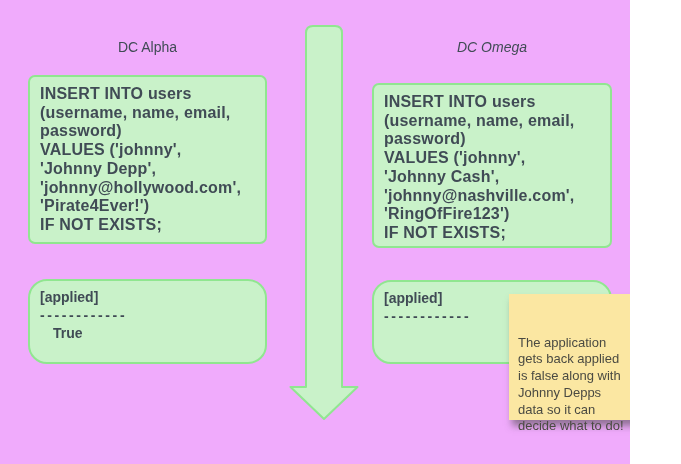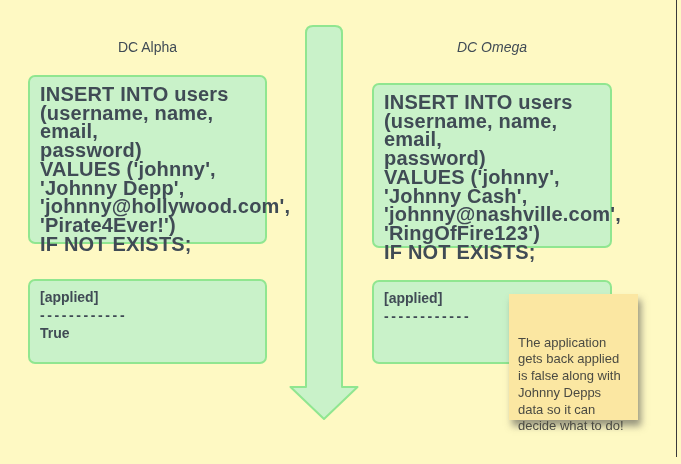--- a/index.html
+++ b/index.html
@@ -8,23 +8,23 @@
     --text: #404b55;
     --note-fill: #fbe7a2;
     --note-text: #4a4a42;
     --edge-line: #3a3a3a;
   }
   * { margin: 0; padding: 0; box-sizing: border-box; }
   html, body { background: #ffffff; }
   body { font-family: "Liberation Sans", sans-serif; }
   .canvas {
     position: relative;
-    width: 681px;
+    width: 630px;
     height: 464px;
-    background: #fef9c3;
+    background: #f0abfc;
     overflow: hidden;
   }
   .col-title {
     position: absolute;
     text-align: center;
     font-size: 14px;
     line-height: 16px;
     color: var(--text);
   }
   .col-title.alpha { left: 28px; top: 39px; width: 239px; }
@@ -34,37 +34,37 @@
     background: var(--box-fill);
     border: 2px solid var(--box-border);
     border-radius: 7px;
     color: var(--text);
   }
   .sql-box { padding: 8px 10px; }
   .sql-box.alpha { left: 28px; top: 75px; width: 239px; height: 169px; }
   .sql-box.omega { left: 372px; top: 83px; width: 240px; height: 165px; }
   .sql-text {
     font-weight: bold;
-    font-size: 20px;
+    font-size: 16px;
     line-height: 18.7px;
     letter-spacing: 0.2px;
     white-space: pre-line;
   }
-  .result-box { padding: 7px 10px; }
+  .result-box { padding: 7px 10px; border-radius: 19px; }
   .result-box.alpha { left: 28px; top: 279px; width: 239px; height: 85px; }
   .result-box.omega { left: 372px; top: 280px; width: 240px; height: 84px; }
   .res-line {
     display: block;
     font-weight: bold;
     font-size: 14px;
     line-height: 18px;
     white-space: pre;
   }
   .res-sep { letter-spacing: 2.6px; }
-  .res-value { }
+  .res-value { margin-left: 13px; }
   .arrow-svg {
     position: absolute;
     left: 0; top: 0;
     width: 681px; height: 464px;
     pointer-events: none;
   }
   .arrow-svg path {
     fill: var(--box-fill);
     stroke: var(--box-border);
     stroke-width: 2;

